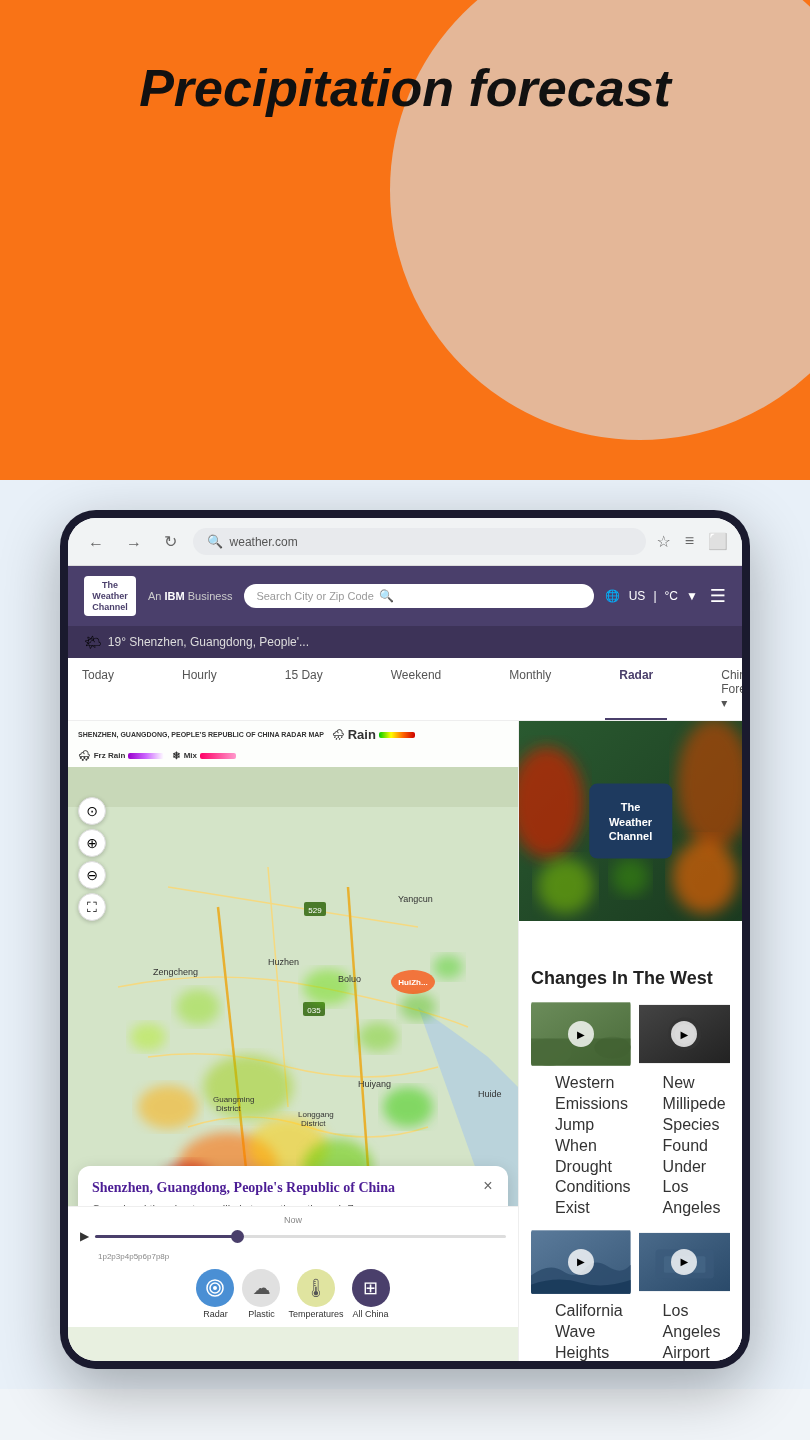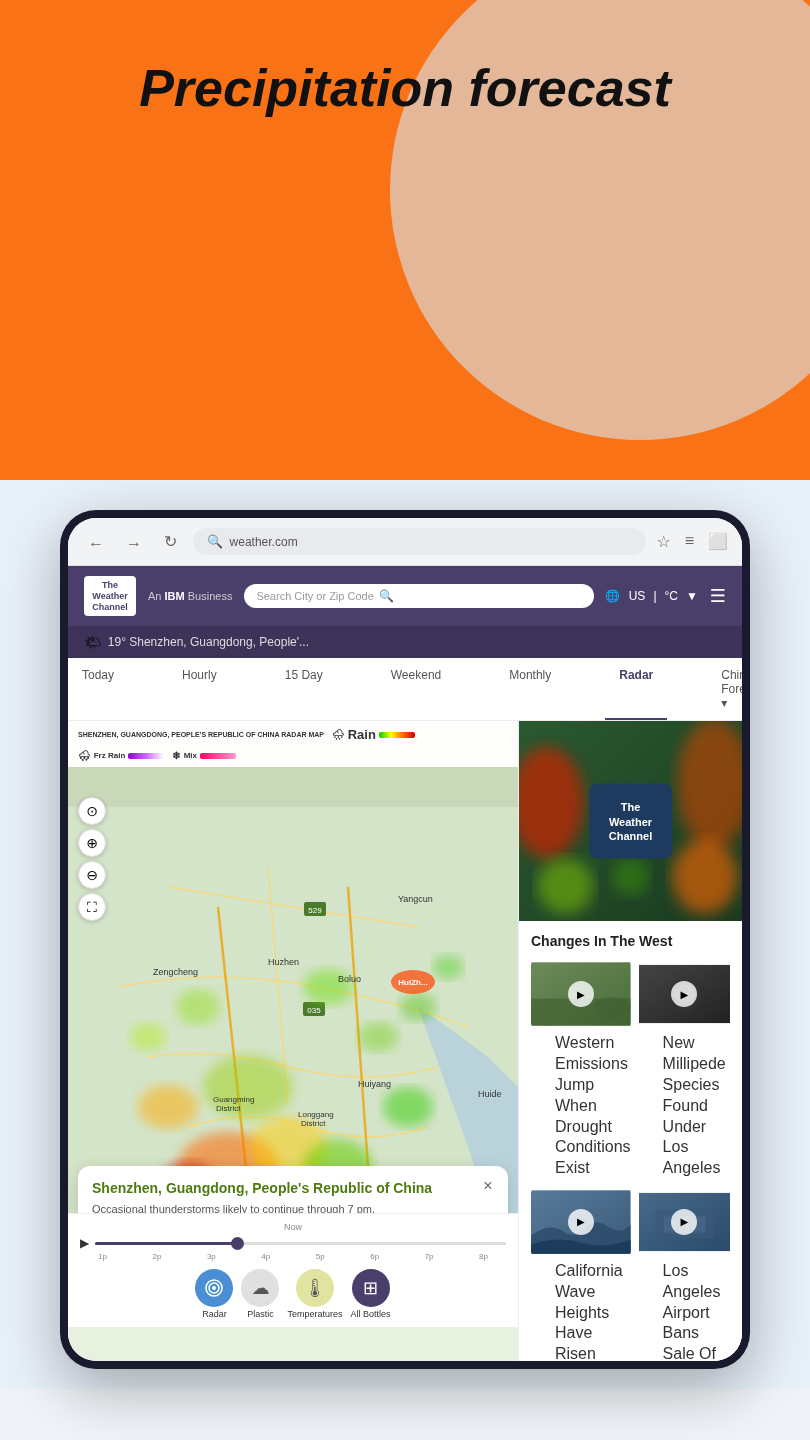--- a/index.html
+++ b/index.html
@@ -279,22 +279,23 @@
       height: 20px;
       background: none;
       border: none;
       font-size: 16px;
       cursor: pointer;
       color: #666;
     }
     .popup-title {
       font-size: 14px;
       font-weight: 700;
-      color: #4d7c0f;
+      color: #4c1d95;
       margin-bottom: 6px;
+      font-family: Liberation Serif, serif;
     }
     .popup-desc {
       font-size: 11px;
       color: #555;
       line-height: 1.4;
     }
 
     
     .timeline {
       position: absolute;
@@ -347,24 +348,23 @@
       position: absolute;
       left: 33%;
       top: -5px;
       width: 13px;
       height: 13px;
       background: #4a3f6b;
       border-radius: 50%;
     }
     .timeline-labels {
       display: flex;
-      justify-content: space-between;
       font-size: 8px;
       color: #888;
-      margin-top: 2px;
+      margin-top: 9px;
       padding: 0 18px;
     }
 
     
     .layer-btns {
       display: flex;
       gap: 8px;
       margin-top: 8px;
       justify-content: center;
     }
@@ -424,24 +424,25 @@
       right: 6px;
       font-size: 9px;
       color: #aaa;
     }
 
     
     .news-section {
       padding: 12px;
     }
     .news-title {
-      font-size: 14px;
+      font-size: 18px;
       font-weight: 700;
       color: #222;
       margin-bottom: 10px;
+      margin-top: 35px;
     }
     .news-grid {
       display: grid;
       grid-template-columns: 1fr 1fr;
       gap: 8px;
       margin-bottom: 10px;
     }
     .news-item {
       cursor: pointer;
     }
@@ -696,21 +697,21 @@
                 <div class="layer-btn">
                   <div class="layer-icon clouds-icon">☁</div>
                   <span class="layer-label">Plastic</span>
                 </div>
                 <div class="layer-btn">
                   <div class="layer-icon temp-icon">🌡</div>
                   <span class="layer-label">Temperatures</span>
                 </div>
                 <div class="layer-btn">
                   <div class="layer-icon all-icon" style="color:#fff;">⊞</div>
-                  <span class="layer-label">All Bottles</span>
+                  <span class="layer-label">All China</span>
                 </div>
               </div>
             </div>
           </div>
         </div>
 
         <div class="right-panel">
 
           <div class="ad-banner">
             <span class="ad-tag">Advertisement</span>

